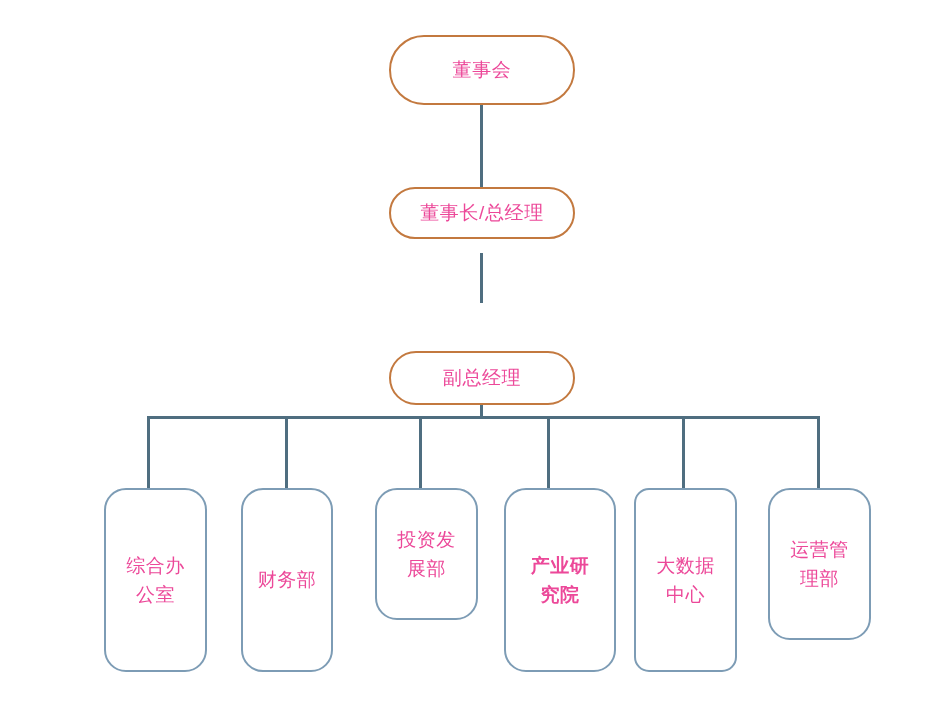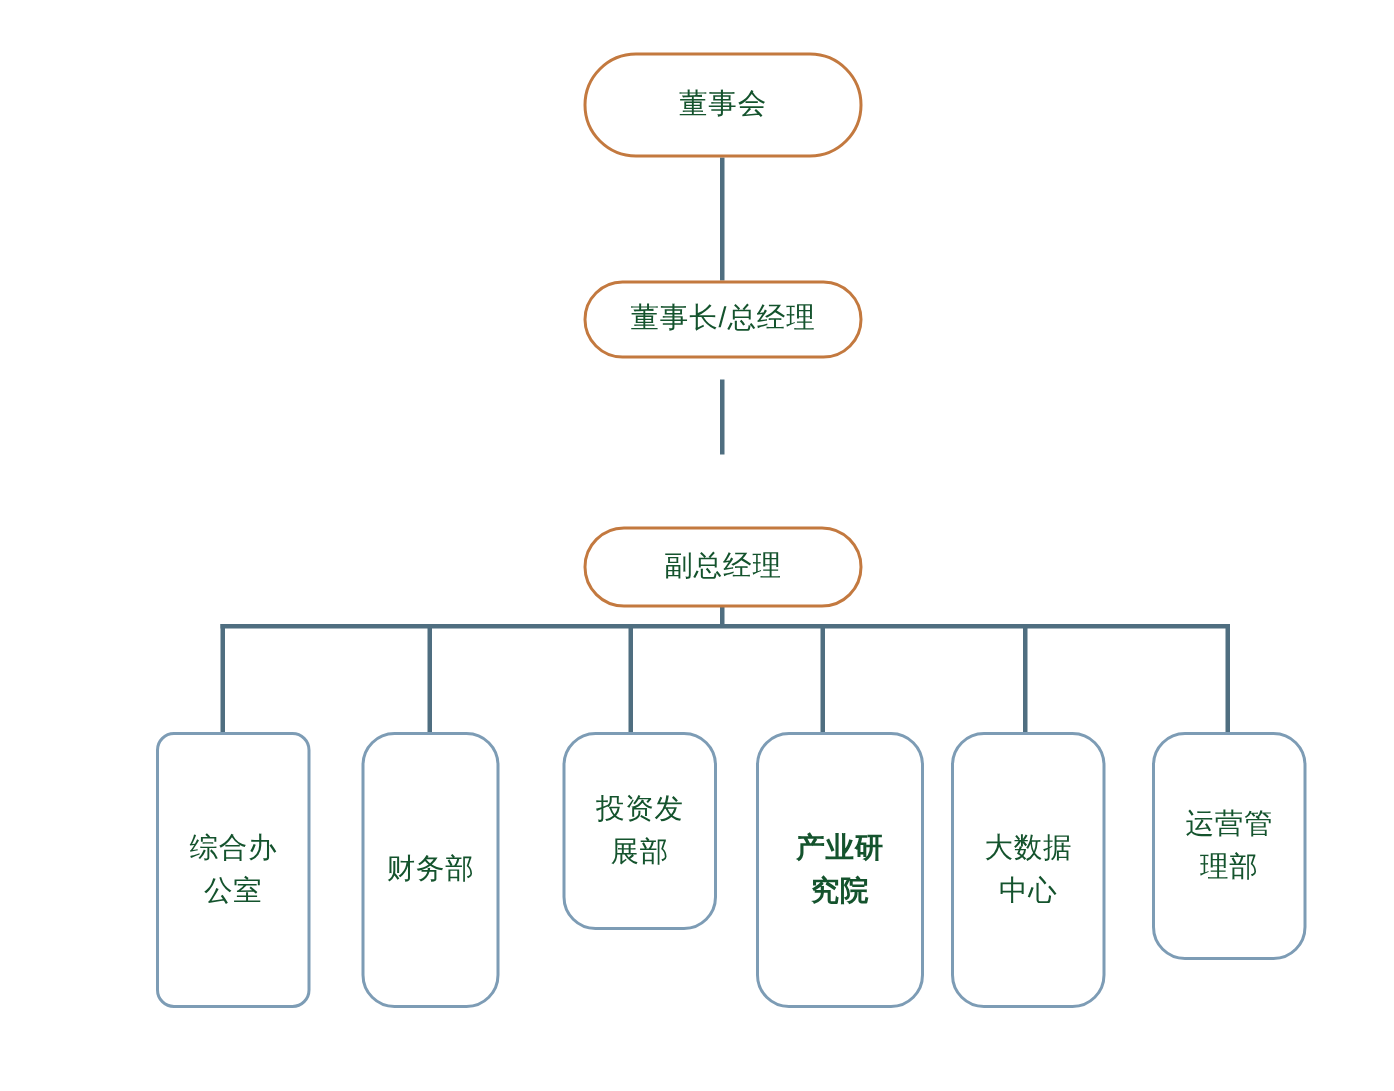--- a/index.html
+++ b/index.html
@@ -21,21 +21,21 @@
 
   
   .node {
     position: absolute;
     box-sizing: border-box;
     background: #ffffff;
     display: flex;
     align-items: center;
     justify-content: center;
     text-align: center;
-    color: #14532d;
+    color: #ec4899;
   }
 
   
   .node.exec {
     border: 2.2px solid #c3793f;
     border-radius: 999px;
     font-size: 19px;
     letter-spacing: 0.6px;
     line-height: 1.2;
   }
@@ -86,36 +86,36 @@
       </div>
       <div class="node exec" style="left: 389px; top: 187px; width: 186px; height: 52px; border-color: rgb(195, 121, 63); background: rgb(255, 255, 255);">
         <span class="node-label">董事长/总经理</span>
       </div>
       <div class="node exec" style="left: 389px; top: 303px; width: 186px; height: 54px; border-color: rgb(195, 121, 63); background: rgb(255, 255, 255); margin-top: 48px;">
         <span class="node-label">副总经理</span>
       </div>
     </div>
 
   <div id="department-layer">
-      <div class="node dept" style="left: 104px; top: 488px; width: 103px; height: 184px; border-color: rgb(125, 156, 181); background: rgb(255, 255, 255); border-radius: 12px;">
+      <div class="node dept" style="left: 104px; top: 488px; width: 103px; height: 184px; border-color: rgb(125, 156, 181); background: rgb(255, 255, 255);">
         <span class="node-label">综合办
 公室</span>
       </div>
       <div class="node dept" style="left: 241px; top: 488px; width: 92px; height: 184px; border-color: rgb(125, 156, 181); background: rgb(255, 255, 255);">
         <span class="node-label">财务部</span>
       </div>
       <div class="node dept" style="left: 375px; top: 488px; width: 103px; height: 132px; border-color: rgb(125, 156, 181); background: rgb(255, 255, 255);">
         <span class="node-label">投资发
 展部</span>
       </div>
       <div class="node dept" style="left: 504px; top: 488px; width: 112px; height: 184px; border-color: rgb(125, 156, 181); background: rgb(255, 255, 255); font-weight: bold;">
         <span class="node-label">产业研
 究院</span>
       </div>
-      <div class="node dept" style="left: 634px; top: 488px; width: 103px; height: 184px; border-color: rgb(125, 156, 181); background: rgb(255, 255, 255);">
+      <div class="node dept" style="left: 634px; top: 488px; width: 103px; height: 184px; border-color: rgb(125, 156, 181); background: rgb(255, 255, 255); border-radius: 15px;">
         <span class="node-label">大数据
 中心</span>
       </div>
       <div class="node dept" style="left: 768px; top: 488px; width: 103px; height: 152px; border-color: rgb(125, 156, 181); background: rgb(255, 255, 255);">
         <span class="node-label">运营管
 理部</span>
       </div>
     </div>
 
 </div>

